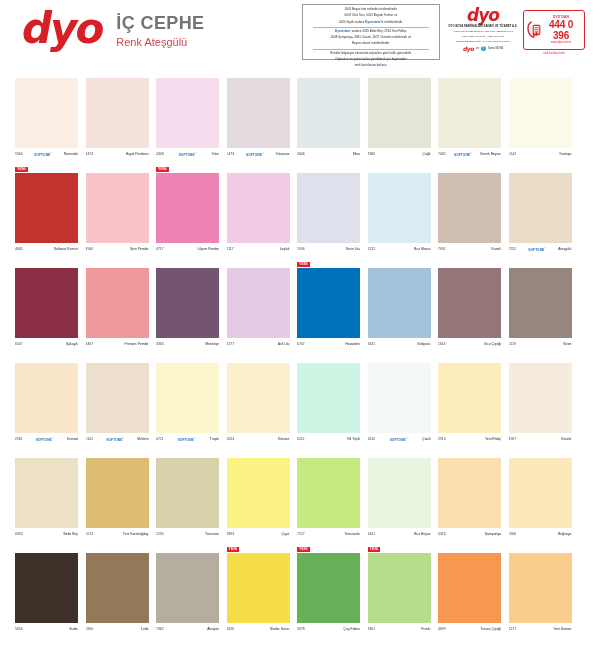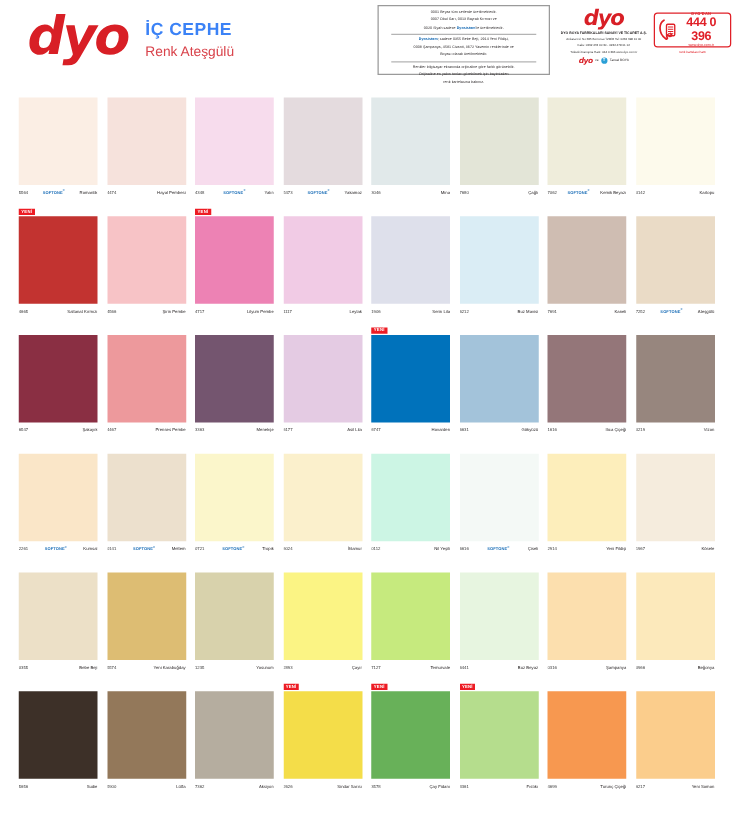--- a/index.html
+++ b/index.html
@@ -30,23 +30,23 @@
     font-style:italic;
     color:#d81f26;
     line-height:42px;
     letter-spacing:-2px;
   }
   .title-block{
     margin-left:14px;
     padding-top:5px;
   }
   .title-main{
-    font-size:14px;
+    font-size:18px;
     font-weight:bold;
-    color:#3b82f6;
+    color:#737373;
     letter-spacing:0.4px;
     line-height:20px;
   }
   .title-sub{
     font-size:11px;
     color:#d9434b;
     line-height:14px;
     margin-top:2px;
   }
 
@@ -109,21 +109,21 @@
   .tansel-dot{
     display:inline-block;width:5px;height:5px;border-radius:50%;
     background:#2a9fd6;color:#fff;font-size:3.4px;line-height:5px;
     text-align:center;font-weight:bold;
   }
 
   
   #phone-box{
     position:absolute;
     left:523px; top:10px;
-    width:62px;height:28px;
+    width:62px;height:40px;
     border:1.2px solid #e02028;
     border-radius:3px;
     box-sizing:border-box;
     display:flex;align-items:center;
     padding:2px 3px;
     background:#ffffff;
   }
   .phone-icon{
     width:14px;height:20px;flex:0 0 14px;
     position:relative;

